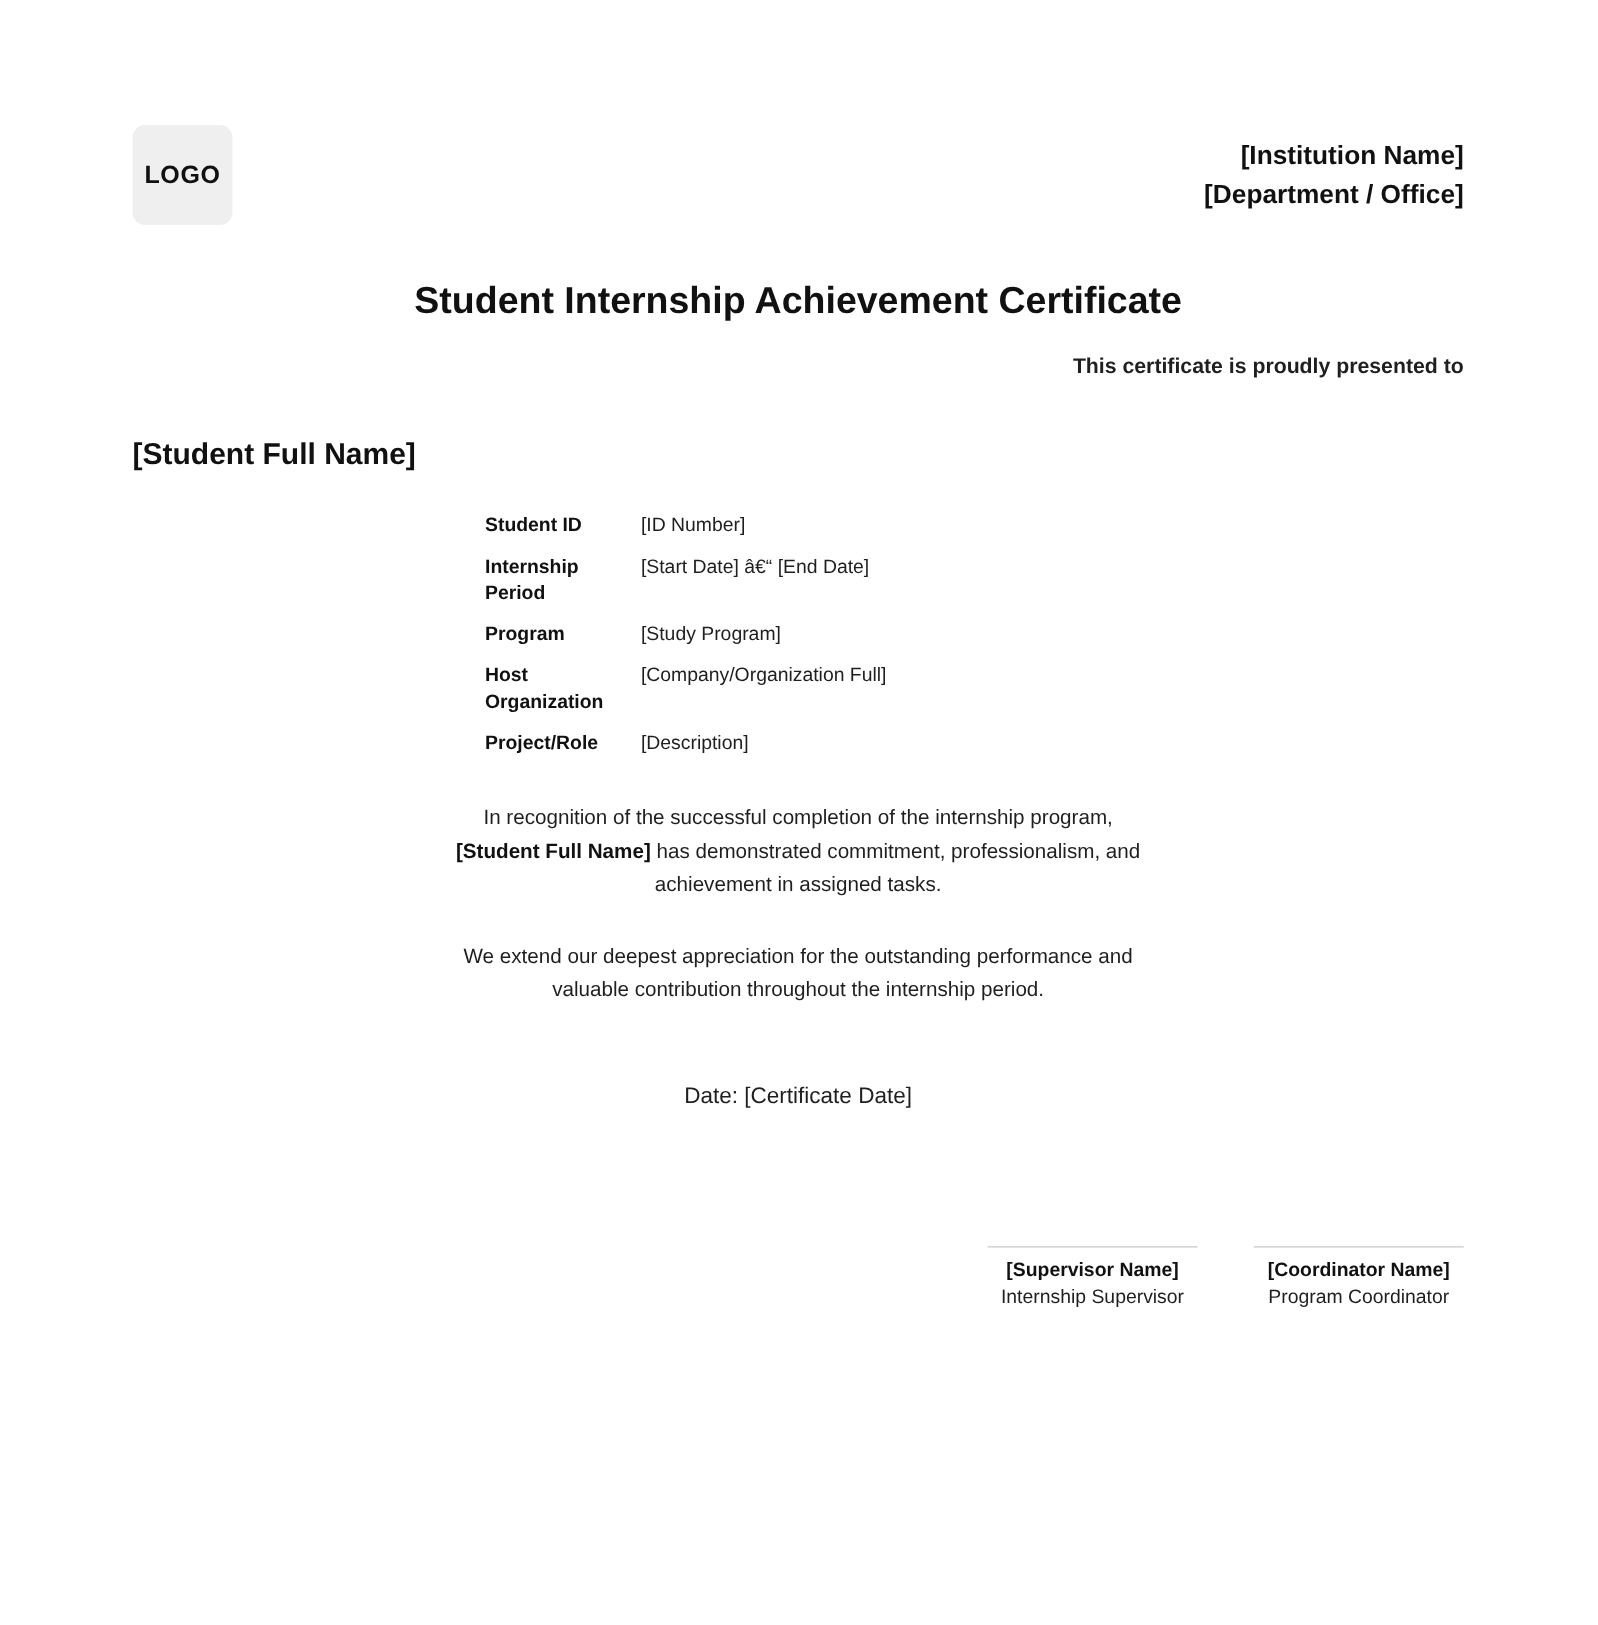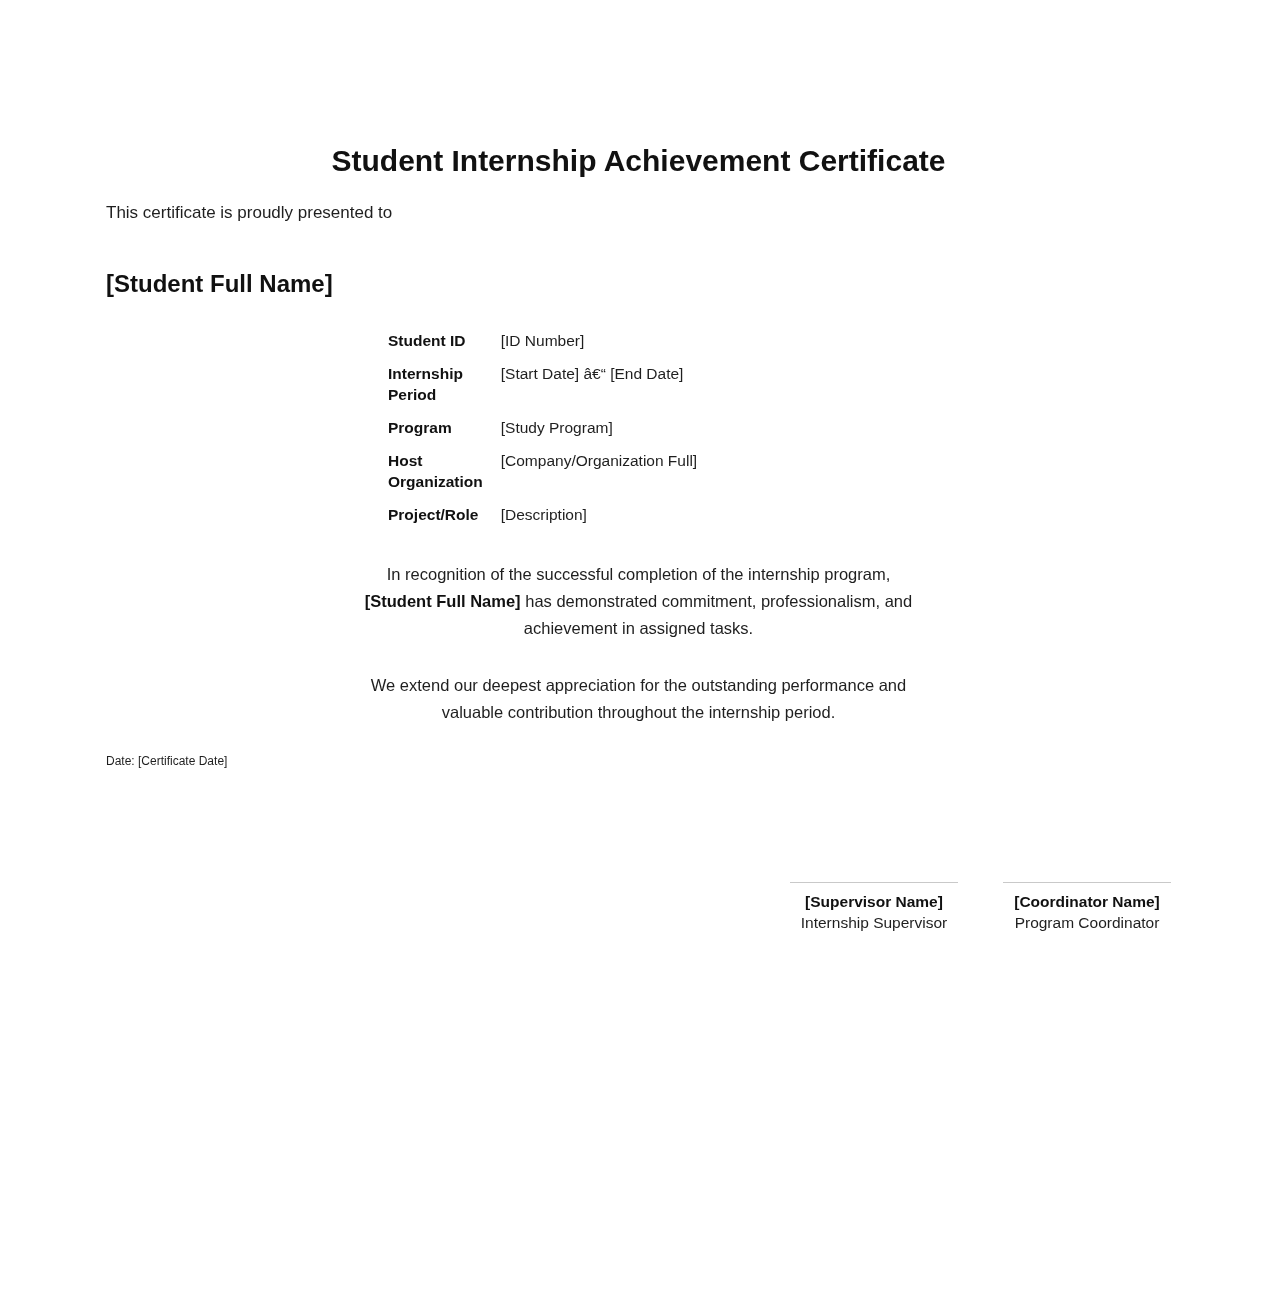--- a/index.html
+++ b/index.html
@@ -53,23 +53,23 @@
   .title {
     margin: 42px 0 0 0;
     text-align: center;
     font-size: 30px;
     font-weight: 700;
     line-height: 37px;
     color: #111111;
   }
   .subtitle {
     margin-top: 22px;
-    text-align: left;
+    text-align: right;
     font-size: 17px;
-    font-weight: 400;
+    font-weight: 700;
     line-height: 23px;
   }
 
   
   .student-name {
     margin-top: 46px;
     font-size: 24px;
     font-weight: 700;
     line-height: 28px;
     color: #111111;
@@ -81,41 +81,41 @@
     border-collapse: collapse;
   }
   .details td {
     vertical-align: top;
     font-size: 15.5px;
     line-height: 21px;
     padding: 6px 0;
   }
   .details td.lbl {
     width: 110px;
-    padding-right: 18px;
+    padding-right: 30px;
     font-weight: 700;
     color: #111111;
   }
 
   
   .para {
     width: 560px;
     margin: 30px auto 0;
     text-align: center;
     font-size: 16.5px;
     line-height: 27px;
   }
   .para.second { }
   .para b { font-weight: 700; color: #111111; }
 
   
   .date-line {
-    margin-top: 24px;
-    text-align: left;
-    font-size: 12px;
+    margin-top: 59px;
+    text-align: center;
+    font-size: 18px;
     line-height: 23px;
   }
 
   
   .signatures {
     margin-top: 109px;
     display: flex;
     justify-content: flex-end;
     gap: 45px;
   }
@@ -138,20 +138,29 @@
     font-size: 15.5px;
     font-weight: 400;
     line-height: 21px;
   }
 </style>
 </head>
 <body>
 
 <div class="page">
 
+  <div class="header">
+    <div class="logo-box">
+      <span>LOGO</span>
+    </div>
+    <div class="institution">
+      <div>[Institution Name]</div>
+      <div>[Department / Office]</div>
+    </div>
+  </div>
 
   <div class="title">Student Internship Achievement Certificate</div>
   <div class="subtitle">This certificate is proudly presented to</div>
 
   <div class="student-name">[Student Full Name]</div>
 
   <table class="details">
     <tbody>
       <tr>
         <td class="lbl">Student ID</td>

